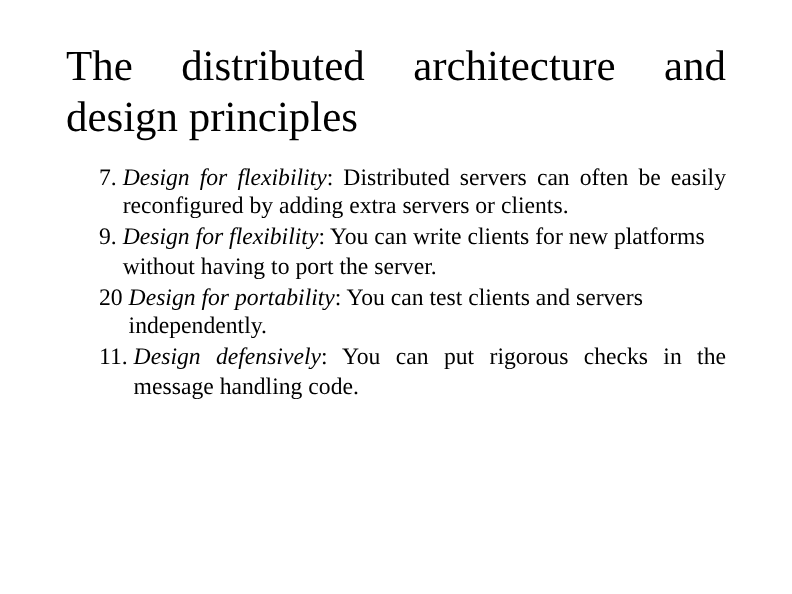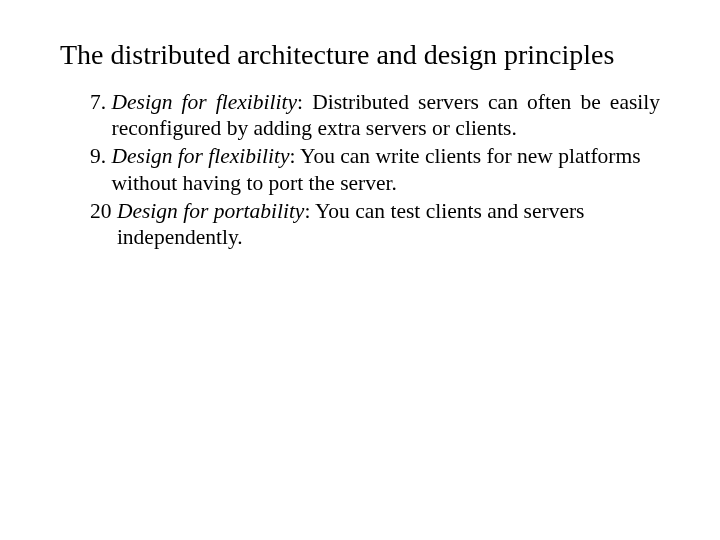--- a/index.html
+++ b/index.html
@@ -11,21 +11,21 @@
     font-family: "Times New Roman", Times, serif;
     color: #000;
   }
   .slide {
     box-sizing: border-box;
     width: 720px;
     height: 540px;
     padding: 38px 60px 0 60px;
   }
   .title {
-    font-size: 28px;
+    font-size: 39px;
     line-height: 1.18;
     font-weight: 400;
     margin: 0 0 18px 0;
     text-align: justify;
     text-align-last: left;
   }
   .list {
     margin-left: 30px;
     font-size: 21.5px;
     line-height: 1.22;
@@ -71,15 +71,21 @@
       </span>
     </div>
 
     <div class="item">
       <span class="num">20 </span>
       <span class="text">
         <span class="label">Design for portability</span><span>: </span><span>You can test clients and servers independently.</span>
       </span>
     </div>
 
+    <div class="item justify">
+      <span class="num">11. </span>
+      <span class="text">
+        <span class="label">Design defensively</span><span>: </span><span>You can put rigorous checks in the message handling code.</span>
+      </span>
+    </div>
 
   </div>
 </div>
 
 </body></html>

